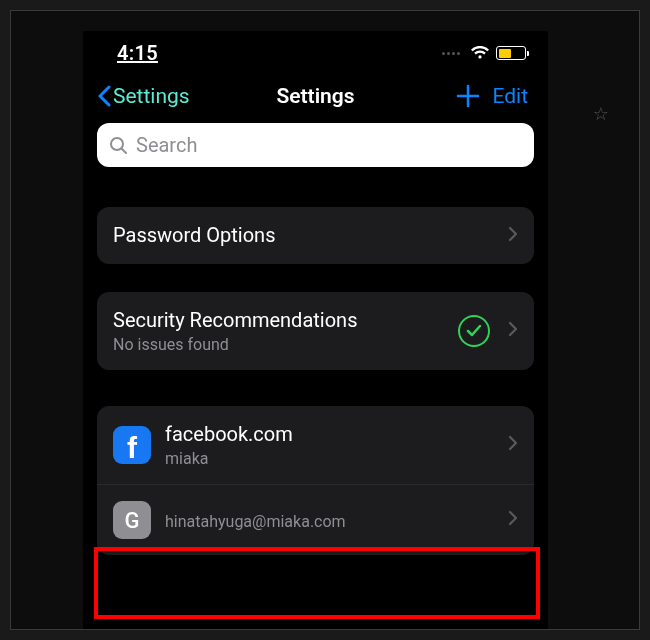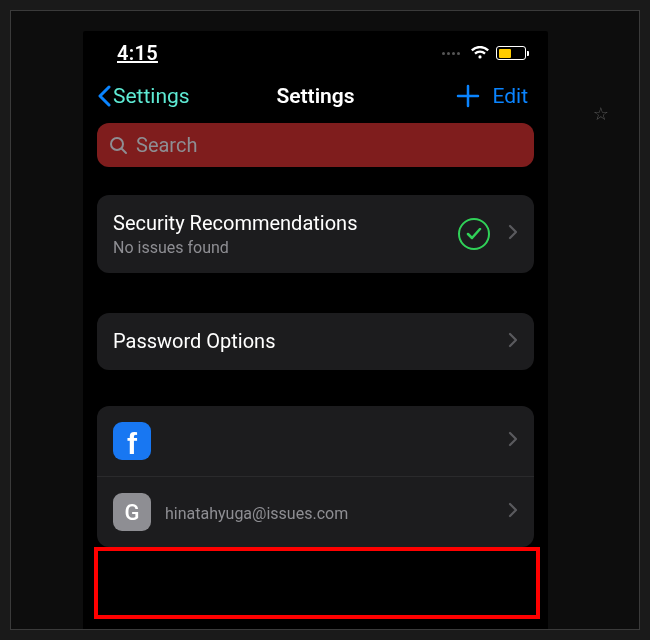--- a/index.html
+++ b/index.html
@@ -19,21 +19,21 @@
   
   .nav-bar { display: flex; align-items: center; padding: 12px 20px 14px 14px; position: relative; }
   .nav-back { display: flex; align-items: center; color: #5eead4; font-size: 21px; cursor: pointer; }
   .nav-back svg { margin-right: 2px; }
   .nav-title { position: absolute; left: 0; right: 0; text-align: center; color: #fff; font-size: 21px; font-weight: 600; pointer-events: none; }
   .nav-actions { margin-left: auto; display: flex; align-items: center; gap: 11px; }
   .nav-add svg { display: block; }
   .nav-edit { color: #0a84ff; font-size: 21px; cursor: pointer; }
   
   .search-wrap { padding: 0 14px; }
-  .search-bar { background: #7f1d1d; border-radius: 12px; display: flex; align-items: center; padding: 10px 12px; gap: 8px; }
+  .search-bar { background: #ffffff; border-radius: 12px; display: flex; align-items: center; padding: 10px 12px; gap: 8px; }
   .search-bar input { background: transparent; border: none; outline: none; color: #8e8e93; font-size: 20px; flex: 1; }
   .search-bar input::placeholder { color: #8e8e93; }
   
   .group { margin: 40px 14px 0 14px; background: #1c1c1e; border-radius: 12px; overflow: hidden; }
   .row { display: flex; align-items: center; padding: 16px 16px; cursor: pointer; position: relative; }
   .row + .row { border-top: 1px solid #2a2a2c; }
   .row-body { flex: 1; min-width: 0; }
   .row-title { color: #fff; font-size: 20px; line-height: 1.25; }
   .row-sub { color: #8e8e93; font-size: 16px; margin-top: 2px; }
   .chevron { color: #5a5a5e; flex-shrink: 0; margin-left: 10px; }
@@ -97,71 +97,73 @@
     <div class="search-wrap">
       <div class="search-bar">
         <svg width="19" height="19" viewBox="0 0 19 19">
             <circle cx="8" cy="8" r="6" stroke="#8e8e93" stroke-width="2" fill="none"></circle>
             <path d="M13 13l4 4" stroke="#8e8e93" stroke-width="2" stroke-linecap="round"></path>
           </svg>
         <input type="text" placeholder="Search" style="">
       </div>
     </div>
 
+    <div class="group">
+      <div class="row">
+        <div class="row-body">
+          <div class="row-title">Password Options</div>
+        </div>
+        <span class="chevron">
+          <svg width="10" height="16" viewBox="0 0 10 16">
+              <path d="M2 2l6 6-6 6" stroke="#5a5a5e" stroke-width="2.2" fill="none" stroke-linecap="round" stroke-linejoin="round"></path>
+            </svg>
+        </span>
+      </div>
+    </div>
+
     <div class="group" style="margin-top:28px">
       <div class="row">
         <div class="row-body">
           <div class="row-title">Security Recommendations</div>
           <div class="row-sub">No issues found</div>
         </div>
         <span class="check-badge">
           <svg width="16" height="12" viewBox="0 0 16 12">
               <path d="M2 6l4 4 8-9" stroke="#30d158" stroke-width="2.5" fill="none" stroke-linecap="round" stroke-linejoin="round"></path>
             </svg>
         </span>
         <span class="chevron">
           <svg width="10" height="16" viewBox="0 0 10 16">
               <path d="M2 2l6 6-6 6" stroke="#5a5a5e" stroke-width="2.2" fill="none" stroke-linecap="round" stroke-linejoin="round"></path>
             </svg>
         </span>
       </div>
     </div>
 
-    <div class="group">
-      <div class="row">
-        <div class="row-body">
-          <div class="row-title">Password Options</div>
-        </div>
-        <span class="chevron">
-          <svg width="10" height="16" viewBox="0 0 10 16">
-              <path d="M2 2l6 6-6 6" stroke="#5a5a5e" stroke-width="2.2" fill="none" stroke-linecap="round" stroke-linejoin="round"></path>
-            </svg>
-        </span>
-      </div>
-    </div>
-
     <div class="group" style="margin-top:36px">
       <div class="row">
         <div class="app-icon fb">
             <span class="f">f</span>
           </div>
         <div class="row-body">
+          <div class="row-title">facebook.com</div>
+          <div class="row-sub">miaka</div>
         </div>
         <span class="chevron">
           <svg width="10" height="16" viewBox="0 0 10 16">
               <path d="M2 2l6 6-6 6" stroke="#5a5a5e" stroke-width="2.2" fill="none" stroke-linecap="round" stroke-linejoin="round"></path>
             </svg>
         </span>
       </div>
       <div class="row">
         <div class="app-icon generic">
             <span>G</span>
           </div>
         <div class="row-body">
-          <div class="row-sub">hinatahyuga@issues.com</div>
+          <div class="row-sub">hinatahyuga@miaka.com</div>
         </div>
         <span class="chevron">
           <svg width="10" height="16" viewBox="0 0 10 16">
               <path d="M2 2l6 6-6 6" stroke="#5a5a5e" stroke-width="2.2" fill="none" stroke-linecap="round" stroke-linejoin="round"></path>
             </svg>
         </span>
       </div>
     </div>
 
   </div>

